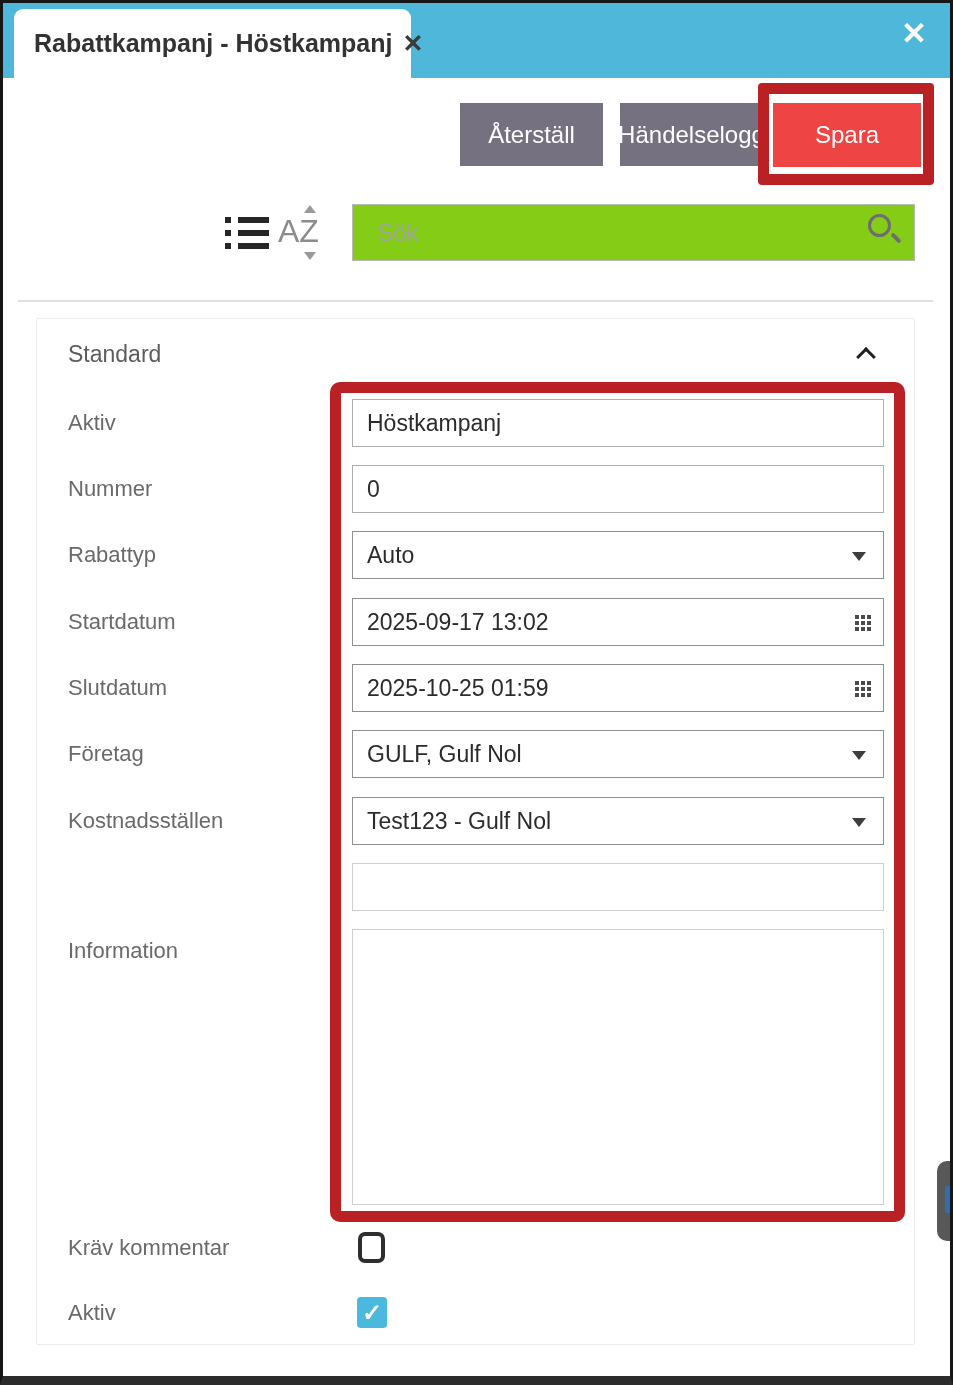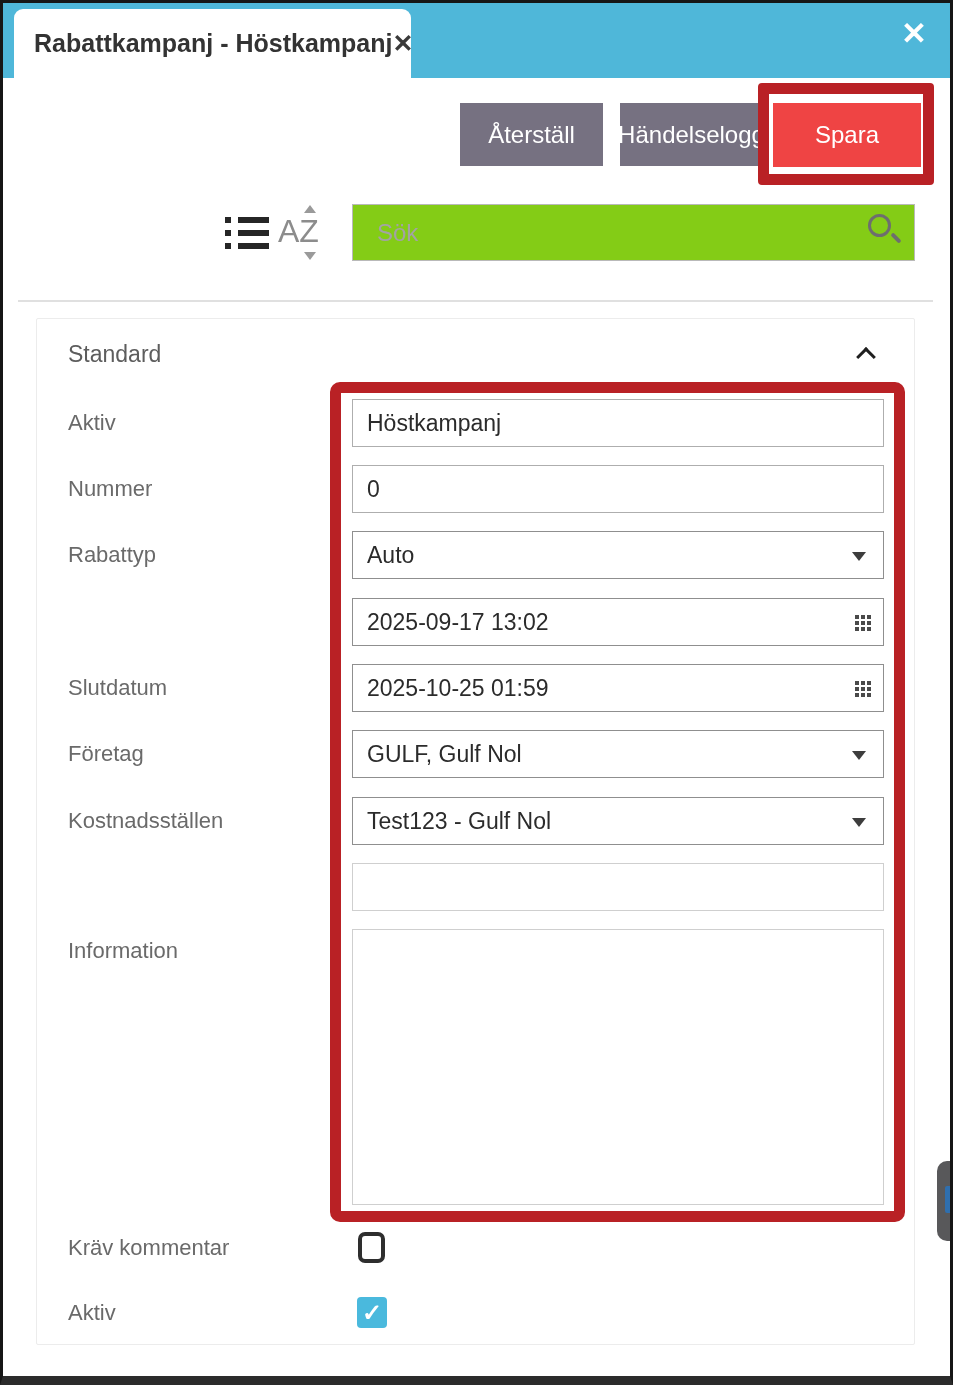--- a/index.html
+++ b/index.html
@@ -4,21 +4,21 @@
 <style>
   * { margin:0; padding:0; box-sizing:border-box; }
   html,body { background:#fff; }
   body { font-family:"Liberation Sans", sans-serif; }
   .screen { position:relative; width:953px; height:1385px; background:#fff; overflow:hidden; }
   .frame { position:absolute; inset:0; border:3px solid #161616; border-bottom:9px solid #2b2b2b; pointer-events:none; z-index:60; }
 
   
   .blue-header { position:absolute; left:0; top:0; width:953px; height:78px; background:#4fb7d9; }
   .tab { position:absolute; left:14px; top:9px; width:397px; height:69px; background:#fff; border-radius:9px 9px 0 0;
-         display:flex; align-items:center; padding:0 20px; }
+         display:flex; align-items:center; padding:0 20px; gap:10px; }
   .tab-title { font-size:25px; font-weight:700; color:#333; white-space:nowrap; }
   .tab-close { font-size:25px; font-weight:700; color:#3a3a3a; cursor:pointer; line-height:1; }
   .hdr-close { position:absolute; right:26px; top:18px; font-size:31px; font-weight:700; color:#fff; cursor:pointer; line-height:1; }
 
   
   .btn { position:absolute; height:63px; border:none; color:#fff; font-size:24px; font-family:inherit; cursor:pointer;
          display:flex; align-items:center; justify-content:center; }
   .btn-gray { background:#767181; }
   .btn-reset { left:460px; top:103px; width:143px; }
   .btn-log   { left:620px; top:103px; width:143px; }
@@ -133,20 +133,21 @@
 
   <div class="f-label" style="top:465px">Nummer</div>
   <input class="f-input" style="top: 465px;" type="text" value="0">
 
   <div class="f-label" style="top:531px">Rabattyp</div>
   <div class="f-select" style="top:531px">
     <span>Auto</span>
     <span class="caret"></span>
   </div>
 
+  <div class="f-label" style="top:598px">Startdatum</div>
   <div class="f-select f-light" style="top:598px">
     <span>2025-09-17 13:02</span>
     <span class="grid-icon"></span>
   </div>
 
   <div class="f-label" style="top:664px">Slutdatum</div>
   <div class="f-select f-light" style="top:664px">
     <span>2025-10-25 01:59</span>
     <span class="grid-icon"></span>
   </div>

